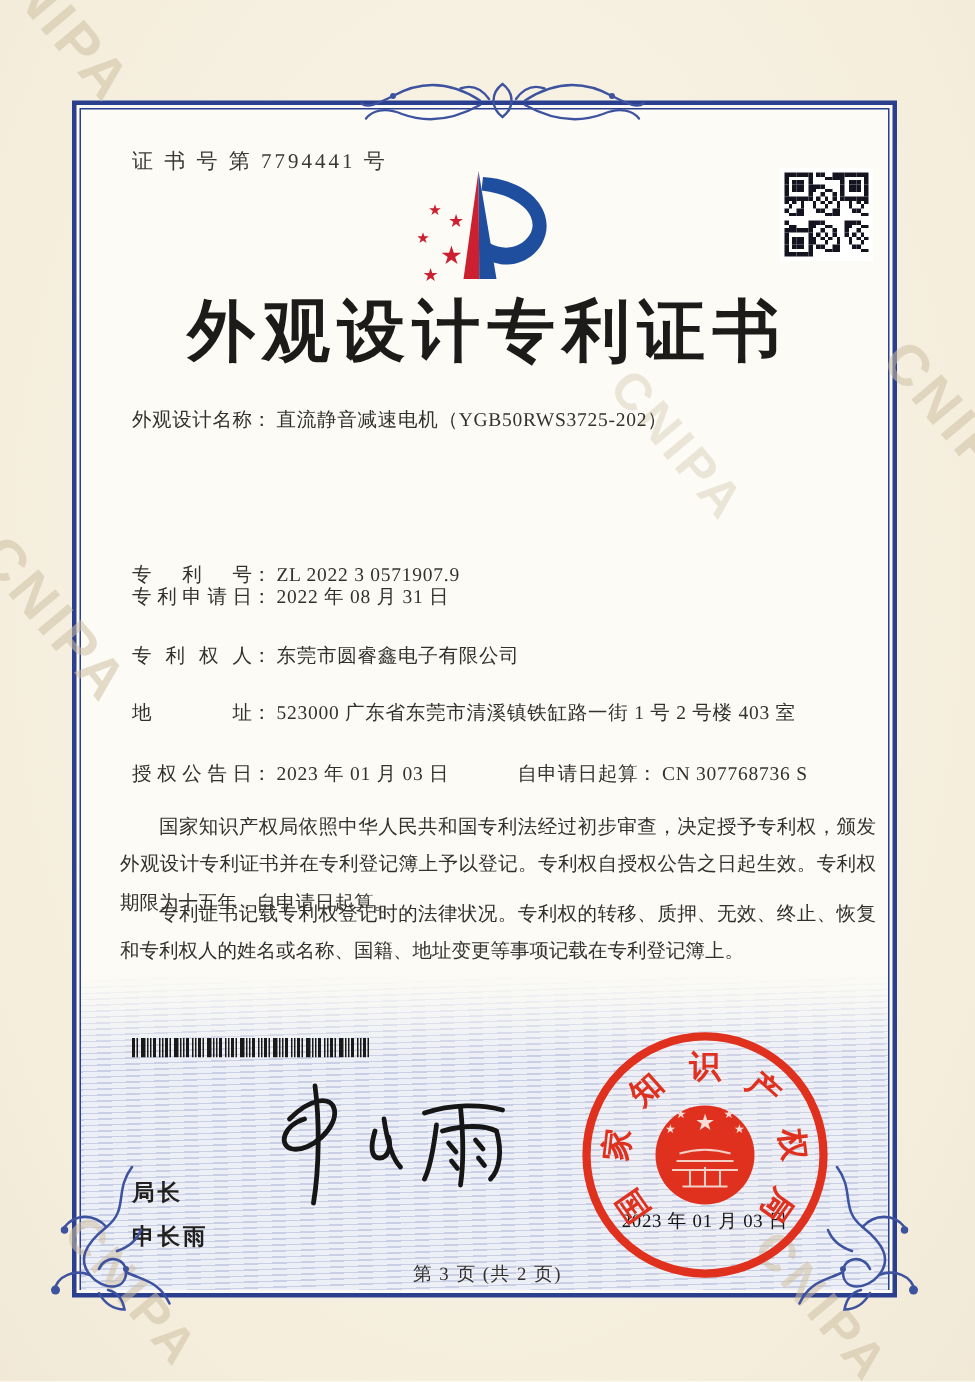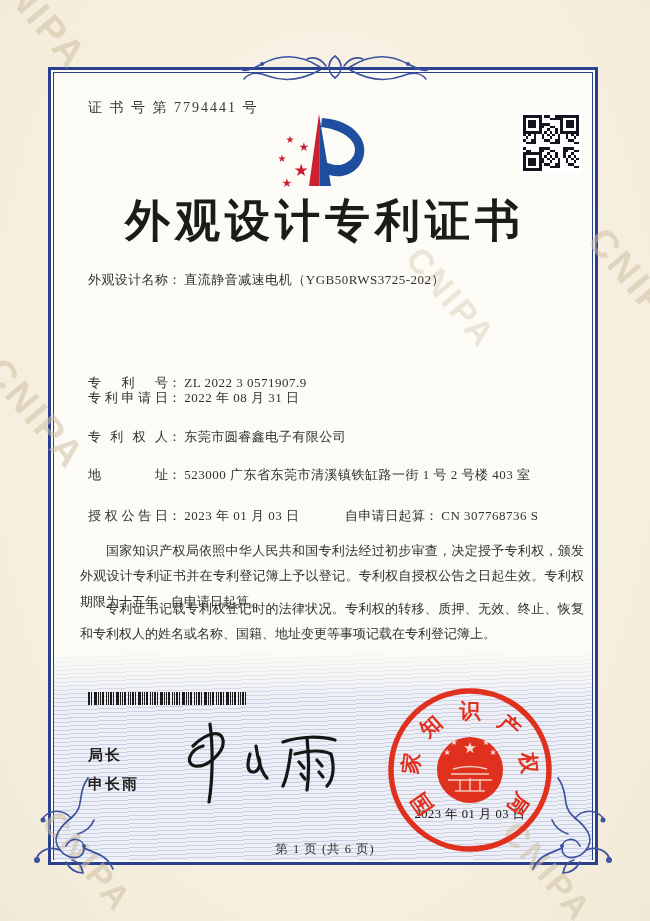--- a/index.html
+++ b/index.html
@@ -28,21 +28,21 @@
   .para{left:80px;width:504px;font-size:13px;line-height:1.95;text-align:justify;
     text-indent:2em;color:#33312e;}
   #qr{left:520px;top:112px;width:62px;height:62px;background:#fff;padding:3px;
     box-sizing:border-box;display:grid;grid-template-columns:repeat(21,1fr);
     grid-template-rows:repeat(21,1fr);z-index:3;position:absolute;}
   #qr div.on{background:#141420;}
   #barcode{left:88px;top:692px;width:163px;height:13px;display:flex;align-items:stretch;
     overflow:hidden;z-index:3;position:absolute;}
   #barcode span{background:#1a1a1a;flex:0 0 auto;}
   .sig-label{left:88px;font-size:15px;font-family:"Liberation Sans", sans-serif;
-    font-weight:600;color:#22201e;letter-spacing:2px;}
+    font-weight:600;color:#22201e;letter-spacing:2px;margin-top:40px;}
   #page-info{left:0;top:841px;width:650px;text-align:center;font-size:12.5px;
     letter-spacing:1px;color:#33312e;}
   #cont-note{left:0;top:882px;width:650px;text-align:center;font-size:14px;
     letter-spacing:2px;color:#45423c;}
   svg{display:block;}
 </style>
 </head>
 <body>
 
 <div id="page">
@@ -703,15 +703,15 @@
     <text x="36.67002938694947" y="125.8410097447117" text-anchor="middle" font-size="21" font-weight="bold" fill="#e0301e" font-family="'Liberation Serif',serif" transform="rotate(-125 36.67002938694947 118.8410097447117)">国</text>
         <text x="26.39893689322536" y="85.15051806661141" text-anchor="middle" font-size="21" font-weight="bold" fill="#e0301e" font-family="'Liberation Serif',serif" transform="rotate(-83.33333333333334 26.39893689322536 78.15051806661141)">家</text>
         <text x="45.777043928777665" y="47.92552079678124" text-anchor="middle" font-size="21" font-weight="bold" fill="#e0301e" font-family="'Liberation Serif',serif" transform="rotate(-41.666666666666686 45.777043928777665 40.92552079678124)">知</text>
         <text x="85" y="33" text-anchor="middle" font-size="21" font-weight="bold" fill="#e0301e" font-family="'Liberation Serif',serif" transform="rotate(0 85 26)">识</text>
         <text x="124.22295607122231" y="47.92552079678123" text-anchor="middle" font-size="21" font-weight="bold" fill="#e0301e" font-family="'Liberation Serif',serif" transform="rotate(41.66666666666666 124.22295607122231 40.92552079678123)">产</text>
         <text x="143.60106310677463" y="85.1505180666114" text-anchor="middle" font-size="21" font-weight="bold" fill="#e0301e" font-family="'Liberation Serif',serif" transform="rotate(83.33333333333331 143.60106310677463 78.1505180666114)">权</text>
         <text x="133.3299706130505" y="125.84100974471173" text-anchor="middle" font-size="21" font-weight="bold" fill="#e0301e" font-family="'Liberation Serif',serif" transform="rotate(125 133.3299706130505 118.84100974471173)">局</text>
       </svg>
   </div>
 
-  <div class="abs" id="page-info">第 1 页 (共 6 页)</div>
+  <div class="abs" id="page-info">第 3 页 (共 2 页)</div>
 
 </div>
 
 </body></html>

